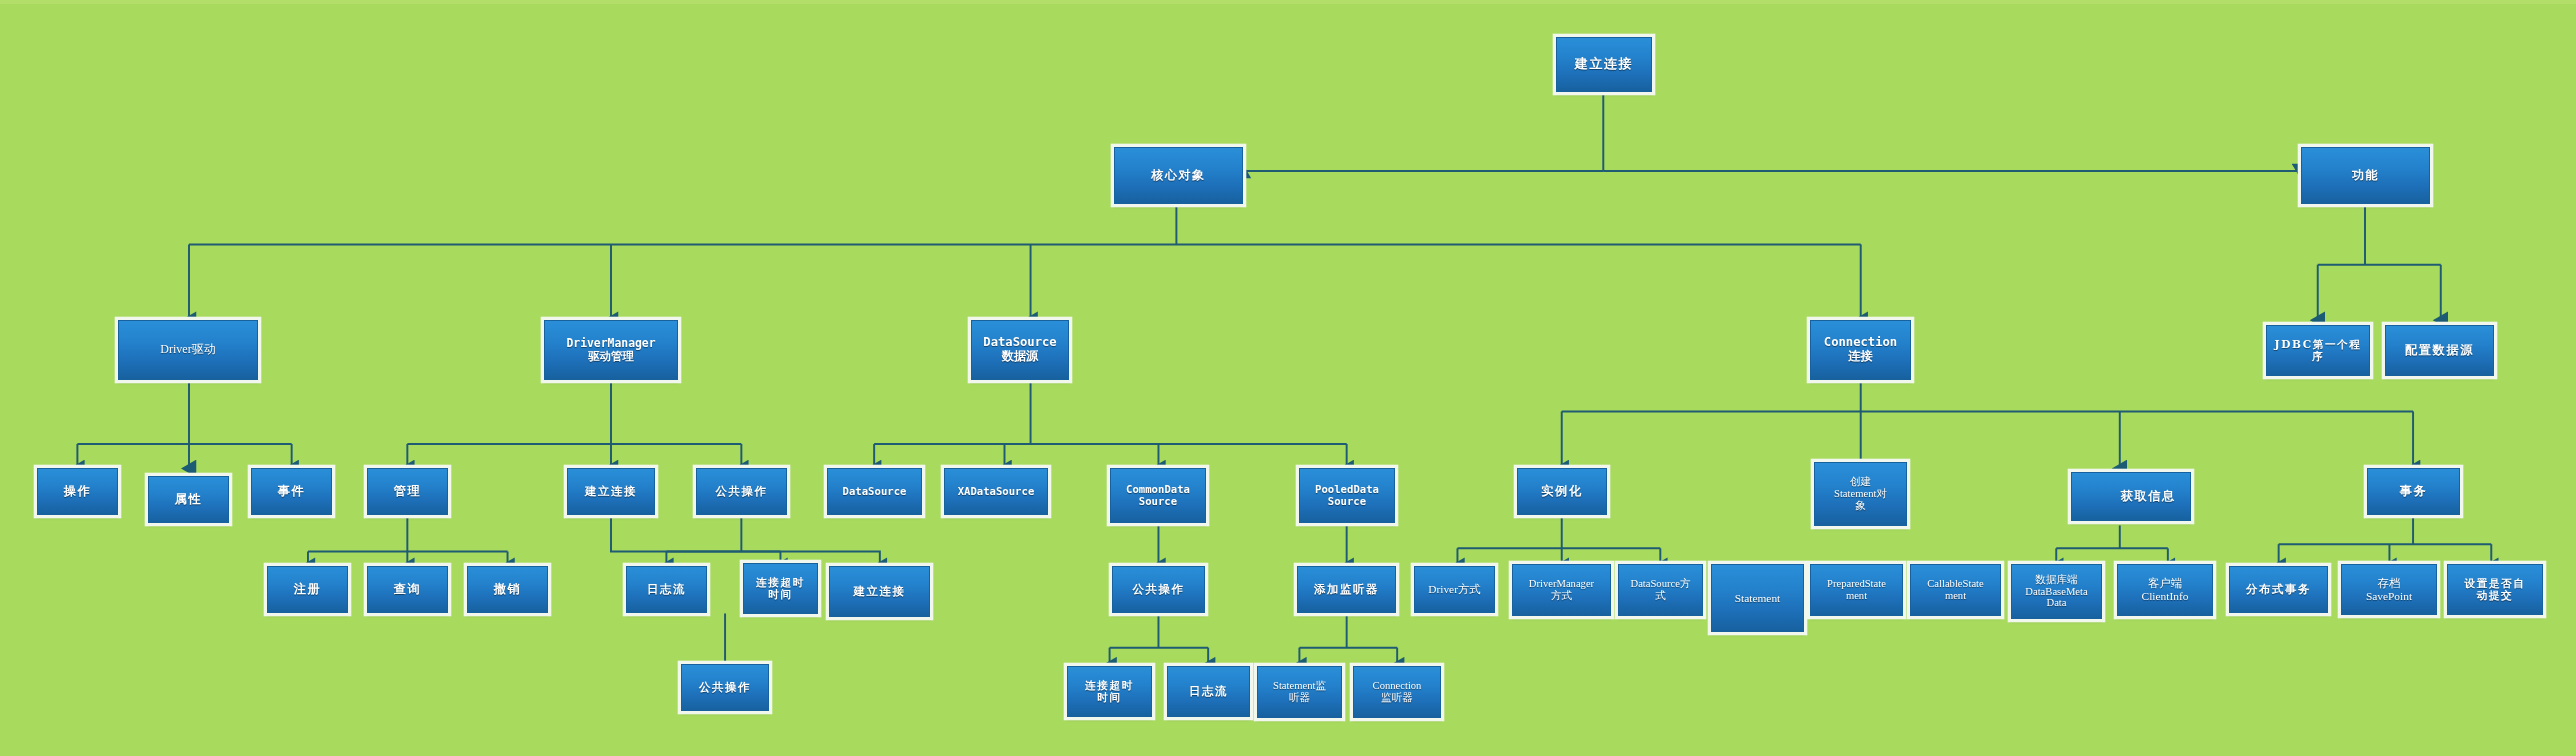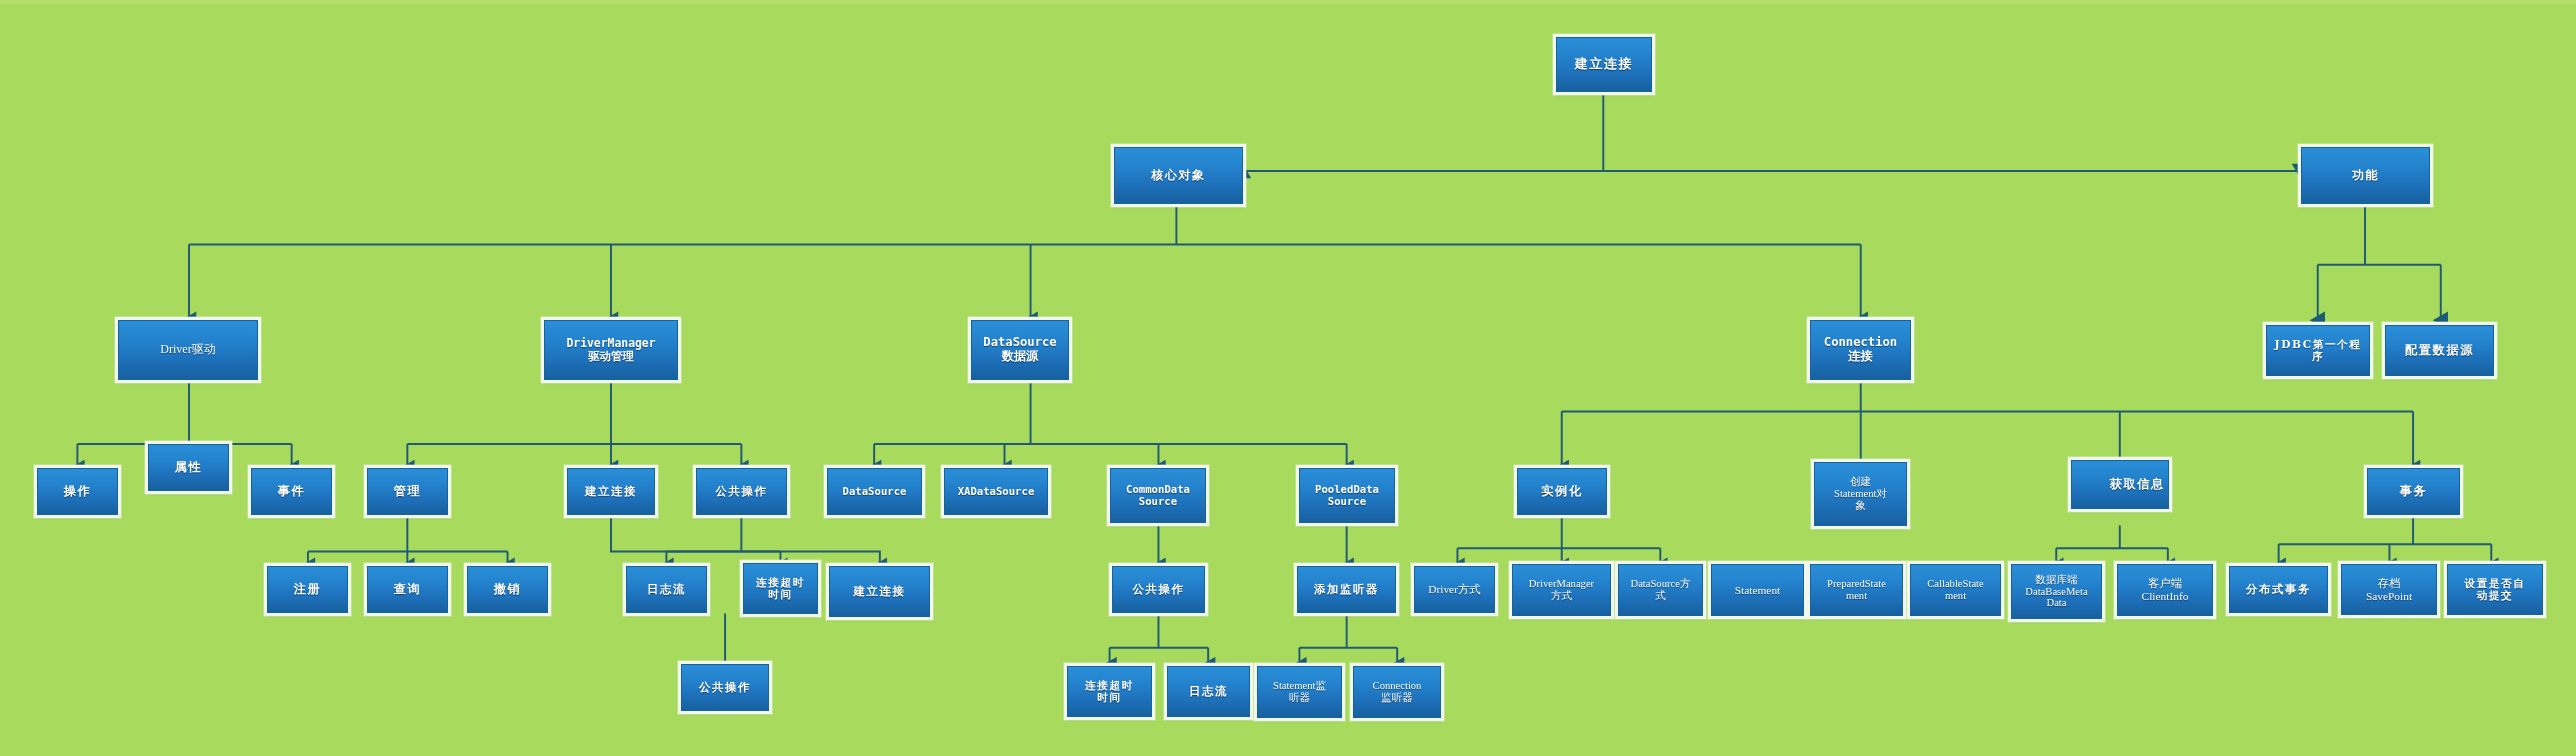--- a/index.html
+++ b/index.html
@@ -185,21 +185,21 @@
     <span class="cn-bold fs13">JDBC第一个程
 序</span>
   </div>
   <div class="node" style="left:2385px;top:321px;width:109px;height:51px;">
     <span class="cn-bold fs15">配置数据源</span>
   </div>
 
   <div class="node" style="left:37px;top:464px;width:81px;height:47px;">
     <span class="cn-bold fs15">操作</span>
   </div>
-  <div class="node" style="left:148px;top:440px;width:81px;height:47px;">
+  <div class="node" style="left:148px;top:472px;width:81px;height:47px;">
     <span class="cn-bold fs15">属性</span>
   </div>
   <div class="node" style="left:251px;top:464px;width:81px;height:47px;">
     <span class="cn-bold fs15">事件</span>
   </div>
   <div class="node" style="left:367px;top:464px;width:81px;height:47px;">
     <span class="cn-bold fs15">管理</span>
   </div>
   <div class="node" style="left:567px;top:464px;width:88px;height:47px;">
     <span class="cn-bold fs14">建立连接</span>
@@ -224,21 +224,21 @@
   </div>
 
   <div class="node" style="left:1517px;top:464px;width:90px;height:47px;">
     <span class="cn-bold fs15">实例化</span>
   </div>
   <div class="node" style="left:1814px;top:458px;width:93px;height:64px;">
     <span class="serif fs13">创建
 Statement对
 象</span>
   </div>
-  <div class="node" style="left:2071px;top:456px;width:98px;height:49px;padding-left:36px;">
+  <div class="node" style="left:2071px;top:468px;width:120px;height:49px;padding-left:36px;">
     <span class="cn-bold fs15">获取信息</span>
   </div>
   <div class="node" style="left:2367px;top:464px;width:93px;height:47px;">
     <span class="cn-bold fs15">事务</span>
   </div>
 
   <div class="node" style="left:267px;top:562px;width:81px;height:47px;">
     <span class="cn-bold fs15">注册</span>
   </div>
   <div class="node" style="left:367px;top:562px;width:81px;height:47px;">
@@ -269,21 +269,21 @@
     <span class="serif fs14">Driver方式</span>
   </div>
   <div class="node" style="left:1512px;top:560px;width:99px;height:52px;">
     <span class="serif fs13">DriverManager
 方式</span>
   </div>
   <div class="node" style="left:1618px;top:560px;width:85px;height:52px;">
     <span class="serif fs13">DataSource方
 式</span>
   </div>
-  <div class="node" style="left:1711px;top:560px;width:93px;height:52px;">
+  <div class="node" style="left:1711px;top:560px;width:93px;height:68px;">
     <span class="serif fs14">Statement</span>
   </div>
   <div class="node" style="left:1810px;top:560px;width:93px;height:52px;">
     <span class="serif fs13">PreparedState
 ment</span>
   </div>
   <div class="node" style="left:1910px;top:560px;width:91px;height:52px;">
     <span class="serif fs13">CallableState
 ment</span>
   </div>

